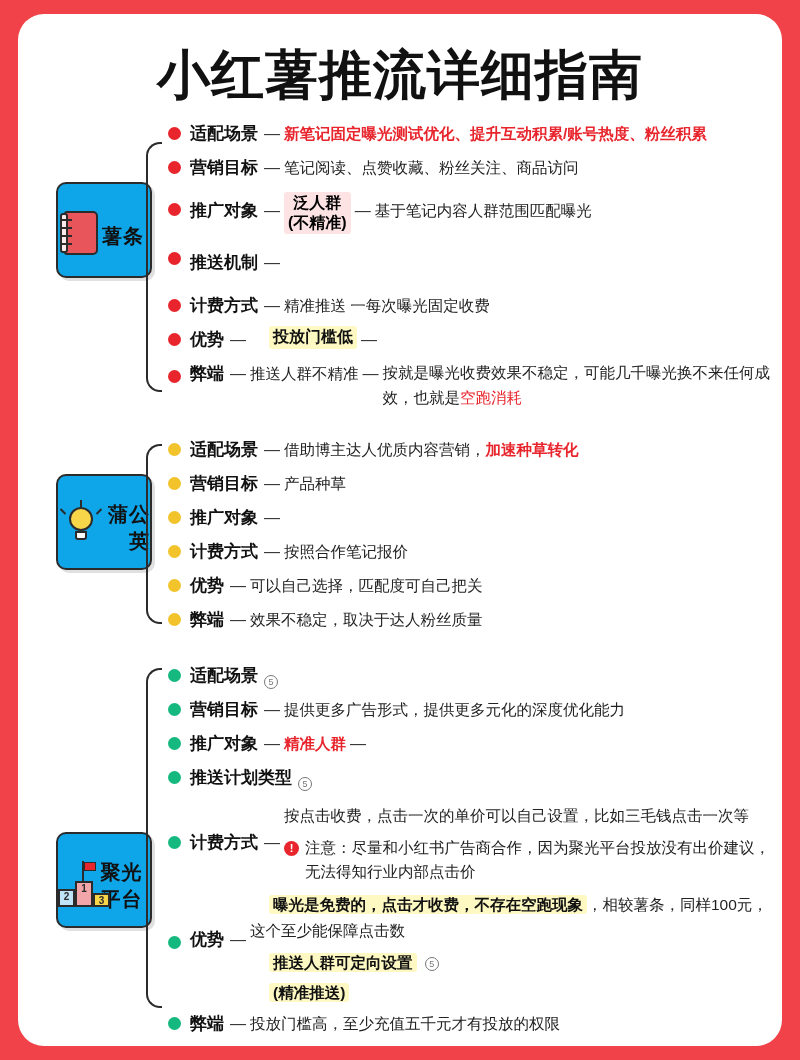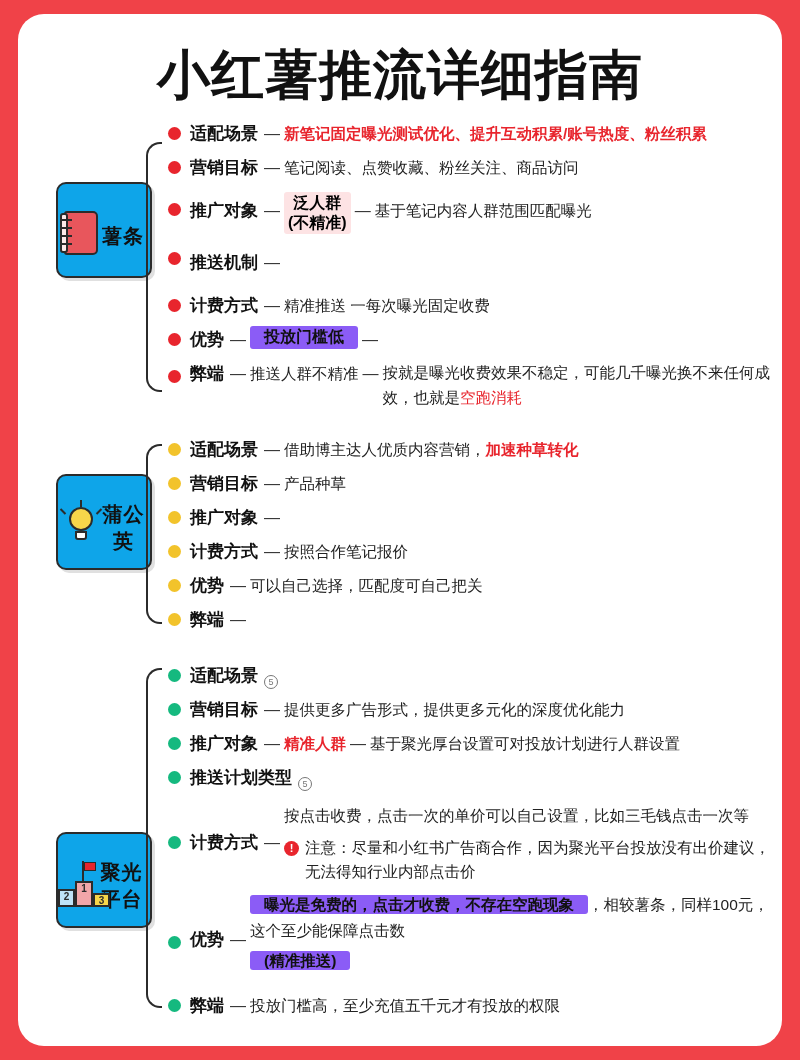--- a/index.html
+++ b/index.html
@@ -104,21 +104,21 @@
   }
   .val {
     font-size: 15.5px;
     color: #222;
     line-height: 27px;
     flex: 1;
   }
   .hl-red { color: #e8252d; font-weight: bold; }
   .hl-red-plain { color: #e8252d; }
   .pink { background: #fde3e4; padding: 1px 4px; border-radius: 3px; }
-  .pinkbold { background: #8b5cf6; padding: 1px 14px; border-radius: 3px; font-weight: bold; color:#111; }
+  .pinkbold { background: #fef9c3; padding: 1px 4px; border-radius: 3px; font-weight: bold; color:#111;margin-left:19px; }
   .two-line { display: inline-block; vertical-align: middle; text-align: center; line-height: 20px; }
   .circ-num {
     display: inline-block;
     width: 14px; height: 14px;
     border: 1px solid #777;
     border-radius: 50%;
     font-size: 9px;
     line-height: 12px;
     text-align: center;
     color: #777;
@@ -233,21 +233,21 @@
       <span class="dash">—</span>
       <span class="val" style="flex:0 0 auto;">推送人群不精准</span>
       <span class="dash">—</span>
       <span class="val" style="line-height:25px; text-align:left;">
         <span>按就是曝光收费效果不稳定，可能几千曝光换不来任何成效，也就是</span><span class="hl-red-plain">空跑消耗</span>
       </span>
     </div>
   </div>
 
   <div class="section" style="margin-top:26px;">
-    <div class="sec-label" style="top:38px;">
+    <div class="sec-label" style="top:38px;text-align:right;">
       <div class="sec-box">
         <div class="icon-bulb">
           <div class="glass"></div>
           <div class="base"></div>
           <div class="ray" style="left:22px; top:-3px;"></div>
           <div class="ray" style="left:4px; top:5px; transform:rotate(-45deg);"></div>
           <div class="ray" style="left:40px; top:5px; transform:rotate(45deg);"></div>
         </div>
         <div class="sec-name">蒲公英</div>
       </div>
@@ -287,20 +287,21 @@
       <span class="bullet b-yellow"></span>
       <span class="key">优势</span>
       <span class="dash">—</span>
       <span class="val">可以自己选择，匹配度可自己把关</span>
     </div>
 
     <div class="row">
       <span class="bullet b-yellow"></span>
       <span class="key">弊端</span>
       <span class="dash">—</span>
+      <span class="val">效果不稳定，取决于达人粉丝质量</span>
     </div>
   </div>
 
   <div class="section" style="margin-top:26px;">
     <div class="sec-label" style="top:170px;">
       <div class="sec-box">
         <div class="icon-pod">
           <div class="flag"></div>
           <div class="flagf"></div>
           <div class="col c1">2</div>
@@ -324,21 +325,20 @@
       <span class="dash">—</span>
       <span class="val">提供更多广告形式，提供更多元化的深度优化能力</span>
     </div>
 
     <div class="row">
       <span class="bullet b-green"></span>
       <span class="key">推广对象</span>
       <span class="dash">—</span>
       <span class="val hl-red" style="flex:0 0 auto;">精准人群</span>
       <span class="dash">—</span>
-      <span class="val">基于聚光厚台设置可对投放计划进行人群设置</span>
     </div>
 
     <div class="row">
       <span class="bullet b-green"></span>
       <span class="key">推送计划类型</span>
       <span class="circ-num" style="margin-top:13px;">5</span>
     </div>
 
     <div class="row" style="min-height:90px;">
       <span class="bullet b-green" style="margin-top:38px;"></span>
@@ -354,20 +354,24 @@
     </div>
 
     <div class="row" style="min-height:96px;">
       <span class="bullet b-green" style="margin-top:44px;"></span>
       <span class="key" style="line-height:96px;">优势</span>
       <span class="dash" style="line-height:96px;">—</span>
       <span class="val" style="line-height:26px;">
         <div>
           <span class="pinkbold">曝光是免费的，点击才收费，不存在空跑现象</span><span>，相较薯条，同样100元，这个至少能保障点击数</span>
         </div>
+        <div style="margin-top:6px;">
+          <span class="pinkbold">推送人群可定向设置</span>
+          <span class="circ-num">5</span>
+        </div>
         <div style="margin-top:4px;">
           <span class="pinkbold">(精准推送)</span>
         </div>
       </span>
     </div>
 
     <div class="row">
       <span class="bullet b-green"></span>
       <span class="key">弊端</span>
       <span class="dash">—</span>

